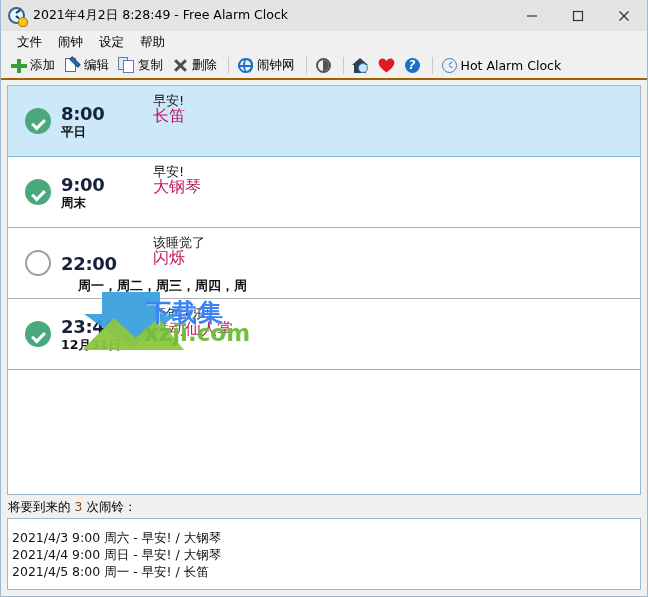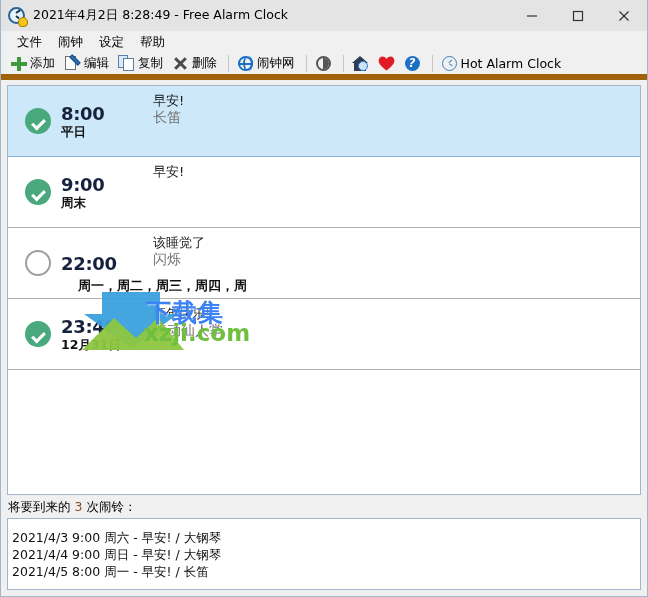--- a/index.html
+++ b/index.html
@@ -82,21 +82,21 @@
   .menu-item {
     font-size: 12.5px; color: #000;
     padding: 2px 8px;
     white-space: nowrap;
   }
 
   
   .toolbar {
     height: 27px;
     background: #f0f0f0;
-    border-bottom: 6px solid #a16207;
+    border-bottom: 2px solid #a16207;
     display: flex; align-items: center;
     padding-left: 6px;
     flex: 0 0 auto;
   }
   .tbtn {
     display: flex; align-items: center; gap: 3px;
     padding: 2px 6px 2px 3px;
     font-size: 12.5px; color: #000;
     white-space: nowrap;
   }
@@ -252,21 +252,21 @@
     flex: 1 1 auto;
     display: flex; flex-direction: column; justify-content: center;
     margin-left: 8px;
     align-self: flex-start;
     padding-top: 6px;
   }
   .label {
     font-size: 13px; color: #1a1a1a; line-height: 17px; white-space: nowrap;
   }
   .sound {
-    font-size: 14px; color: #737373; line-height: 17px; white-space: nowrap;
+    font-size: 16px; color: #be185d; line-height: 17px; white-space: nowrap; font-family: Liberation Mono, monospace;
   }
   
   .row-lower {
     position: absolute; left: 70px; bottom: 3px;
     font-size: 13px; font-weight: bold; color: #111; white-space: nowrap;
   }
 
   
   .watermark {
     position: absolute;
@@ -429,20 +429,21 @@
     </div>
 
     <div class="alarm-row">
       <div class="toggle on"></div>
       <div class="col-time">
         <div class="time">9:00</div>
         <div class="days">周末</div>
       </div>
       <div class="col-desc">
         <div class="label">早安!</div>
+        <div class="sound">大钢琴</div>
       </div>
     </div>
 
     <div class="alarm-row">
       <div class="toggle off"></div>
       <div class="col-time">
         <div class="time">22:00</div>
       </div>
       <div class="col-desc">
         <div class="label">该睡觉了</div>

